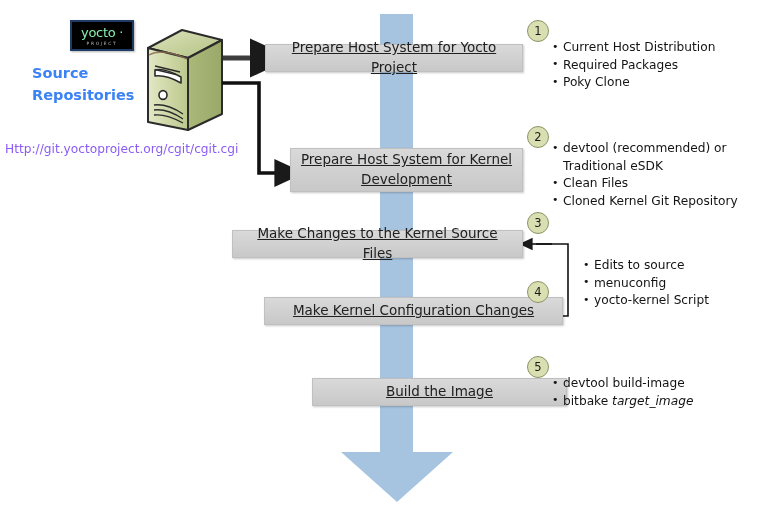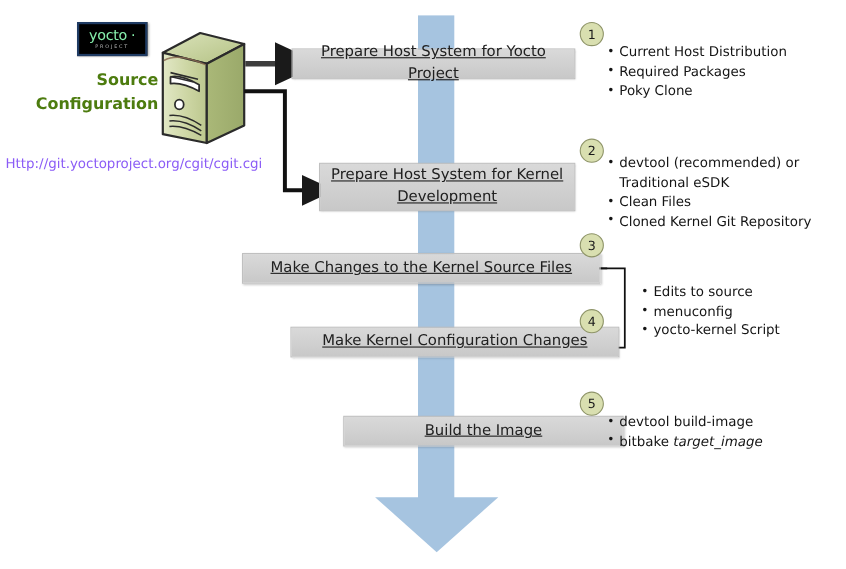--- a/index.html
+++ b/index.html
@@ -56,21 +56,21 @@
     font-size: 13.5px;
     color: #202020;
     line-height: 1.45;
     box-sizing: border-box;
     padding: 4px 8px;
     text-decoration: underline;
   }
 
   #box-1 { left: 265px; top: 44px;  width: 258px; height: 28px; }
   #box-2 { left: 290px; top: 148px; width: 233px; height: 44px; }
-  #box-3 { left: 220px; top: 230px; width: 326px; height: 28px; }
+  #box-3 { left: 232px; top: 230px; width: 291px; height: 28px; }
   #box-4 { left: 264px; top: 297px; width: 299px; height: 28px; }
   #box-5 { left: 268px; top: 378px; width: 255px; height: 28px; margin-left: 44px; }
 
   
   .yocto-logo {
     position: absolute;
     left: 70px;
     top: 20px;
     width: 64px;
     height: 31px;
@@ -98,25 +98,25 @@
     font-size: 4.4px;
     letter-spacing: 1.7px;
   }
 
   
   .src-label {
     position: absolute;
     left: 32px;
     top: 62px;
     width: 112px;
-    text-align: right;
+    text-align: left;
     font-size: 14.5px;
     font-weight: bold;
     line-height: 1.55;
-    color: #4d7c0f;
+    color: #3b82f6;
   }
   .url-label {
     position: absolute;
     left: 5px;
     top: 142px;
     font-size: 12.2px;
     color: #8b5cf6;
     white-space: nowrap;
   }
 
@@ -183,21 +183,21 @@
   <div class="flow-arrow-shaft"></div>
   <div class="flow-arrow-head"></div>
 
   <div class="yocto-logo">
     <div class="yocto-word">yocto ·</div>
     <div class="yocto-sub">PROJECT</div>
   </div>
 
   <div class="src-label">
     <span>Source</span><br>
-    <span>Configuration</span>
+    <span>Repositories</span>
   </div>
 
   <div class="url-label">Http://git.yoctoproject.org/cgit/cgit.cgi</div>
 
   <svg id="server" viewBox="0 0 104 112">
     <defs>
       <linearGradient id="gFront" x1="0" y1="0" x2="1" y2="0">
         <stop offset="0%" stop-color="#e2e8c6"></stop>
         <stop offset="55%" stop-color="#cdd6a4"></stop>
         <stop offset="100%" stop-color="#bcc78e"></stop>

